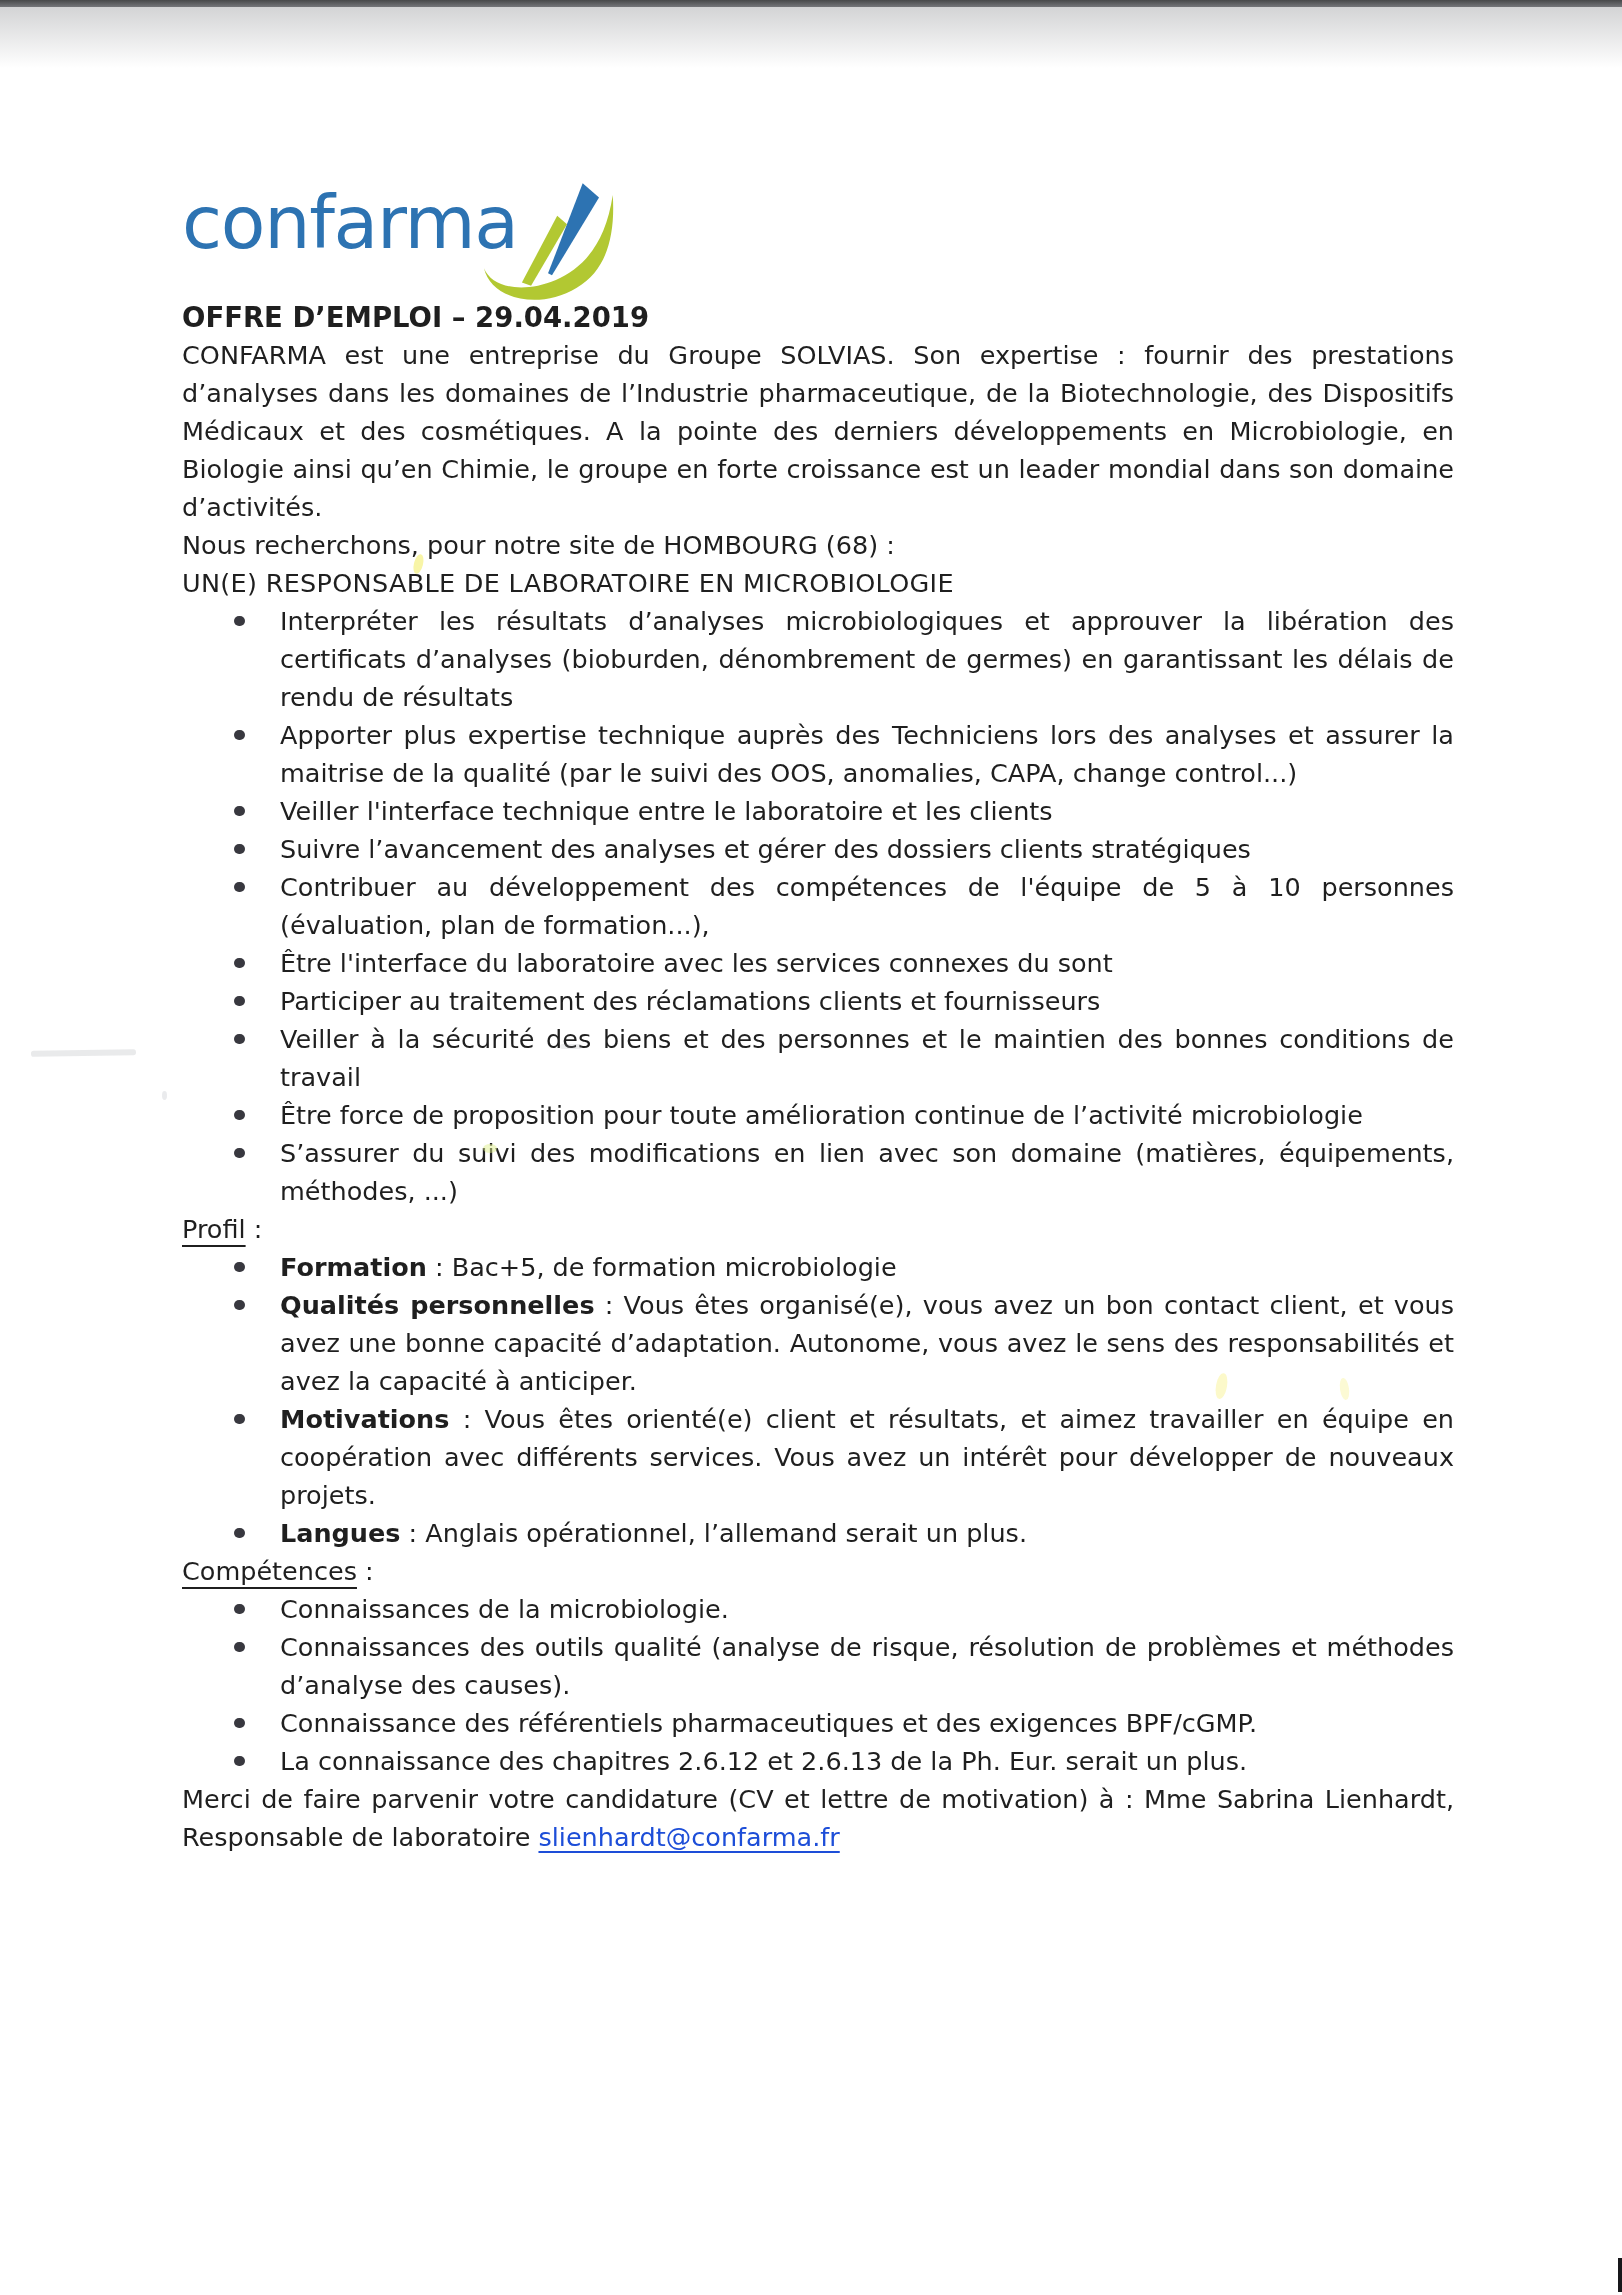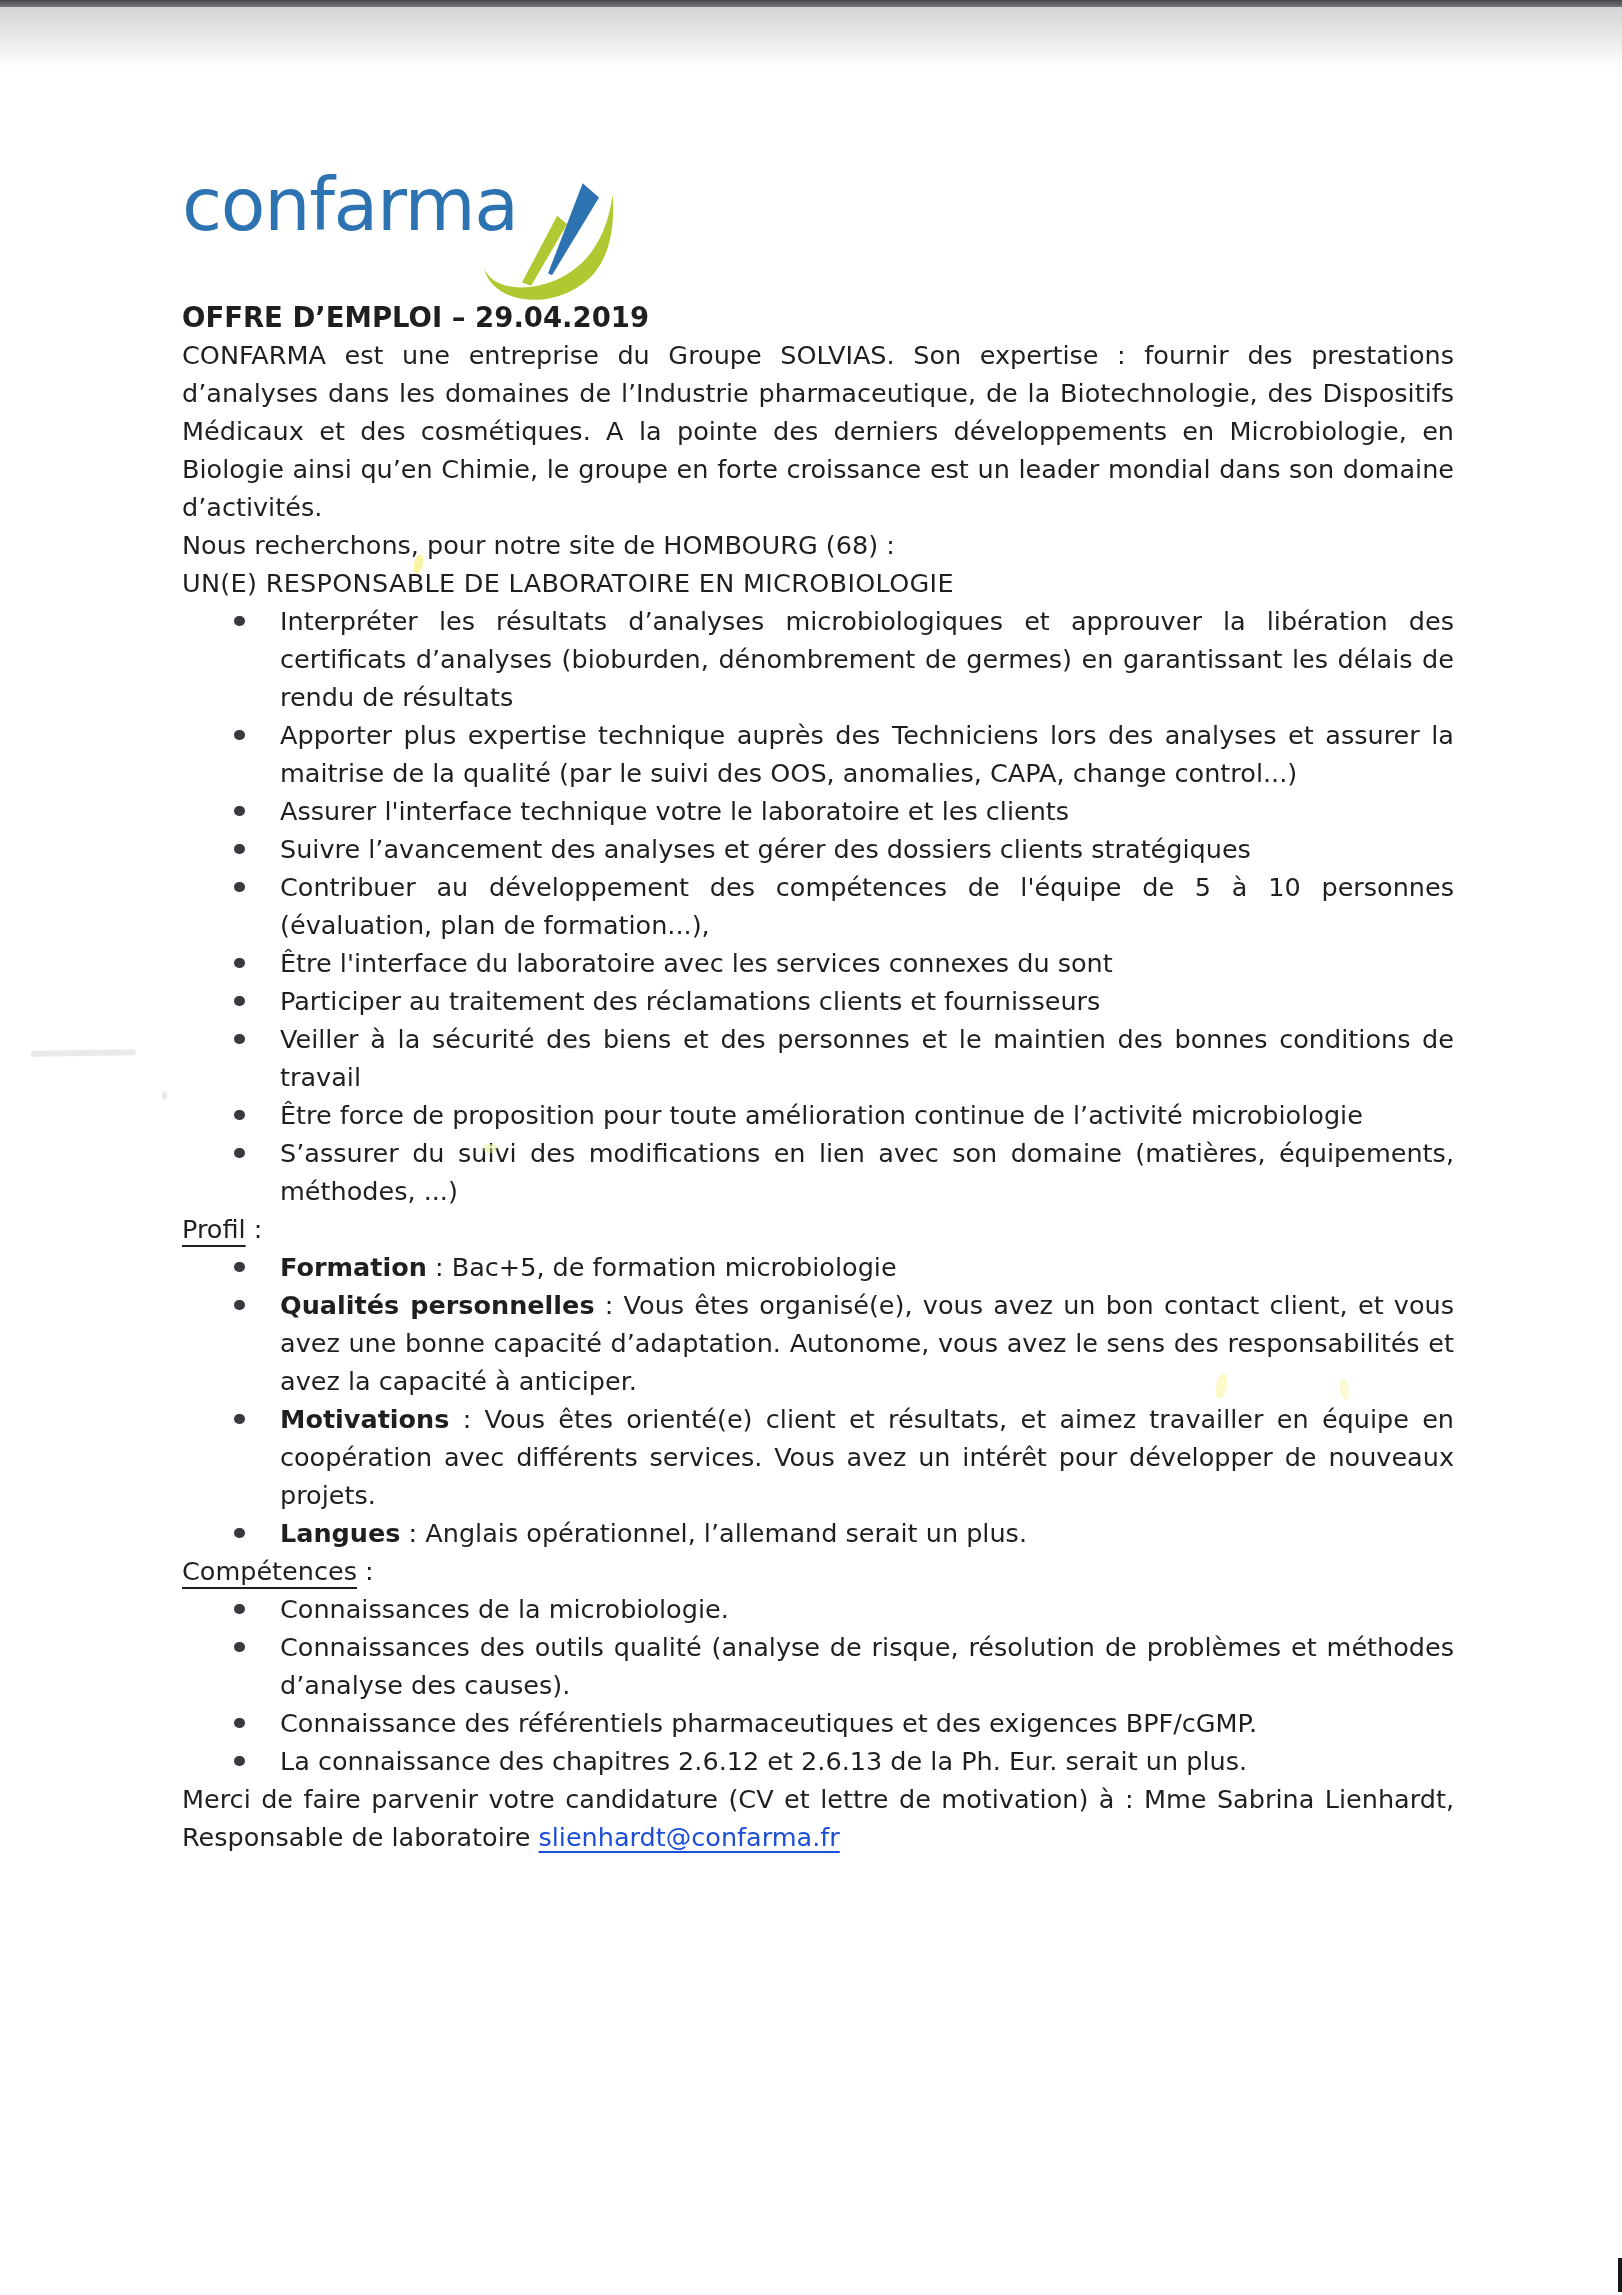--- a/index.html
+++ b/index.html
@@ -26,21 +26,21 @@
   .smudge1{left:31px;top:1050px;width:105px;height:5.9px;background:#9aa0a6;opacity:.22;border-radius:2.6px;transform:rotate(-1deg);}
   .smudge2{left:560px;top:1044px;width:22px;height:4.6px;background:#9aa0a6;opacity:.18;border-radius:2.6px;}
   .smudge3{left:162px;top:1091px;width:5.2px;height:9.2px;background:#b9bec2;opacity:.3;}
 
   .content{
     position:absolute;left:182px;top:170px;width:1272px;
     font-size:25.5px;line-height:38px;
   }
   .logo-row{position:relative;height:128px;}
   .logo-text{
-    position:absolute;left:0px;top:2px;
+    position:absolute;left:0px;top:20px;
     font-size:73px;line-height:65px;letter-spacing:-1.3px;
     color:#2d73b2;font-weight:normal;
   }
   .logo-swoosh{position:absolute;left:302px;top:13px;}
 
   p{margin:0;text-align:justify;}
   .title{font-size:27.5px;font-weight:bold;}
   .caps-line{letter-spacing:0.3px;}
   ul{margin:0;padding:0 0 0 98px;list-style:none;}
   li{position:relative;text-align:justify;}
@@ -76,21 +76,21 @@
     <p>CONFARMA est une entreprise du Groupe SOLVIAS. Son expertise : fournir des prestations d’analyses dans les domaines de l’Industrie pharmaceutique, de la Biotechnologie, des Dispositifs Médicaux et des cosmétiques. A la pointe des derniers développements en Microbiologie, en Biologie ainsi qu’en Chimie, le groupe en forte croissance est un leader mondial dans son domaine d’activités.</p>
 
     <p>Nous recherchons, pour notre site de HOMBOURG (68) :</p>
 
     <p class="caps-line">UN(E) RESPONSABLE DE LABORATOIRE EN MICROBIOLOGIE</p>
 
 
     <ul>
         <li>Interpréter les résultats d’analyses microbiologiques et approuver la libération des certificats d’analyses (bioburden, dénombrement de germes) en garantissant les délais de rendu de résultats</li>
         <li>Apporter plus expertise technique auprès des Techniciens lors des analyses et assurer la maitrise de la qualité (par le suivi des OOS, anomalies, CAPA, change control...)</li>
-        <li>Assurer l'interface technique votre le laboratoire et les clients</li>
+        <li>Veiller l'interface technique entre le laboratoire et les clients</li>
         <li>Suivre l’avancement des analyses et gérer des dossiers clients stratégiques</li>
         <li>Contribuer au développement des compétences de l'équipe de 5 à 10 personnes (évaluation, plan de formation...),</li>
         <li>Être l'interface du laboratoire avec les services connexes du sont</li>
         <li>Participer au traitement des réclamations clients et fournisseurs</li>
         <li>Veiller à la sécurité des biens et des personnes et le maintien des bonnes conditions de travail</li>
         <li>Être force de proposition pour toute amélioration continue de l’activité microbiologie</li>
         <li>S’assurer du suivi des modifications en lien avec son domaine (matières, équipements, méthodes, ...)</li>
       </ul>
 
     <p class="sec"><span class="u">Profil</span><span> :</span></p>

